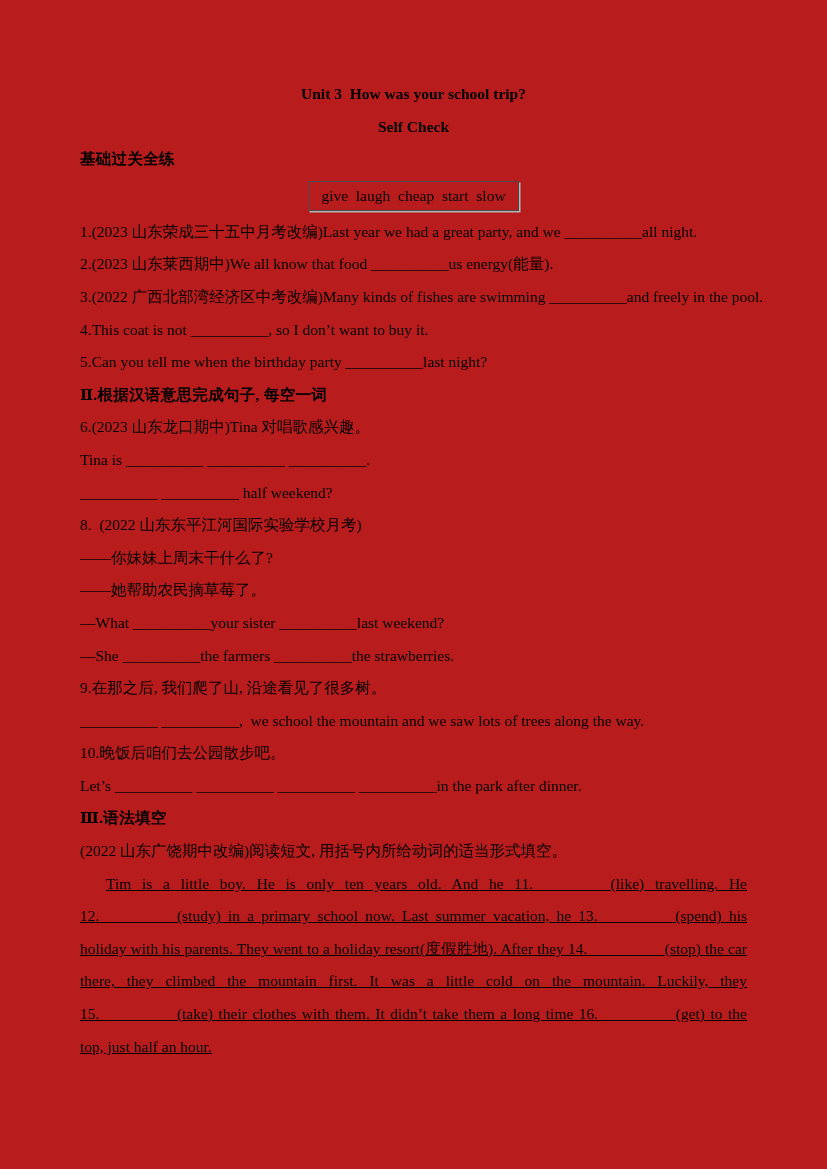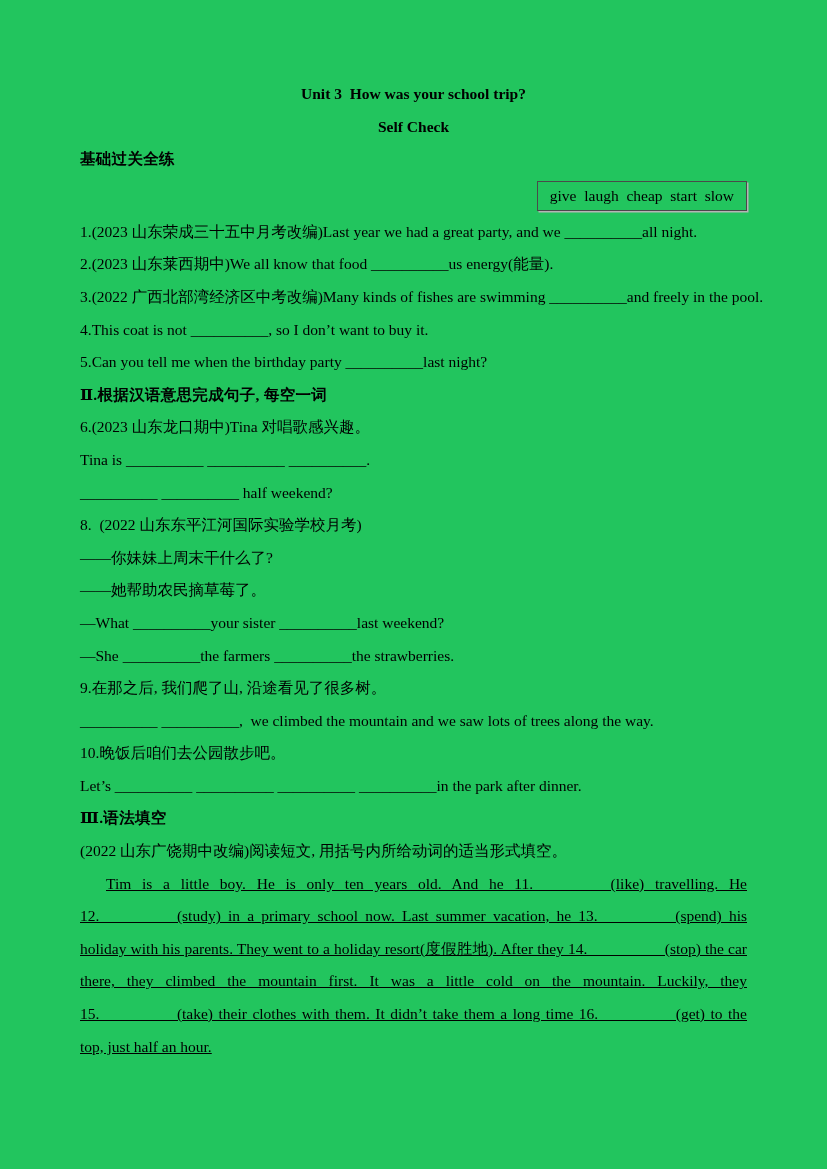--- a/index.html
+++ b/index.html
@@ -13,42 +13,42 @@
     color: #000000;
     font-family: "Liberation Serif", "DejaVu Serif", serif;
     font-size: 15.5px;
     overflow: hidden;
   }
   .page {
     box-sizing: border-box;
     width: 827px;
     height: 1169px;
     padding: 78px 80px 0 80px;
-    background: #22c55e;
+    background: #b91c1c;
   }
   .line {
     height: 32.6px;
     line-height: 32.6px;
     white-space: pre;
   }
   .center {
     text-align: center;
   }
   .bold {
     font-weight: bold;
   }
   .heading-cn {
     font-weight: bold;
     letter-spacing: 0.3px;
   }
   .word-box-row {
     height: 40px;
     display: flex;
     align-items: center;
-    justify-content: flex-end;
+    justify-content: center;
   }
   .word-box {
     display: inline-block;
     border: 1px solid #4a4a4a;
     box-shadow: 1.5px 1.5px 0 #b5b5b5;
     padding: 3px 12px;
     white-space: pre;
     line-height: 22px;
   }
   .passage {
@@ -84,21 +84,21 @@
 
   <div class="line">6.(2023 山东龙口期中)Tina 对唱歌感兴趣。</div>
   <div class="line">Tina is __________ __________ __________.</div>
   <div class="line">__________ __________ half weekend?</div>
   <div class="line">8.  (2022 山东东平江河国际实验学校月考)</div>
   <div class="line">——你妹妹上周末干什么了?</div>
   <div class="line">——她帮助农民摘草莓了。</div>
   <div class="line">—What __________your sister __________last weekend?</div>
   <div class="line">—She __________the farmers __________the strawberries.</div>
   <div class="line">9.在那之后, 我们爬了山, 沿途看见了很多树。</div>
-  <div class="line">__________ __________,  we climbed the mountain and we saw lots of trees along the way.</div>
+  <div class="line">__________ __________,  we school the mountain and we saw lots of trees along the way.</div>
   <div class="line">10.晚饭后咱们去公园散步吧。</div>
   <div class="line">Let’s __________ __________ __________ __________in the park after dinner.</div>
 
   <div class="line heading-cn">Ⅲ.语法填空</div>
   <div class="line">(2022 山东广饶期中改编)阅读短文, 用括号内所给动词的适当形式填空。</div>
 
   <div class="passage">Tim is a little boy. He is only ten years old. And he 11.__________(like) travelling. He 12.__________(study) in a primary school now. Last summer vacation, he 13.__________(spend) his holiday with his parents. They went to a holiday resort(度假胜地). After they 14.__________(stop) the car there, they climbed the mountain first. It was a little cold on the mountain. Luckily, they 15.__________(take) their clothes with them. It didn’t take them a long time 16.__________(get) to the top, just half an hour.</div>
 
 </div>
 

